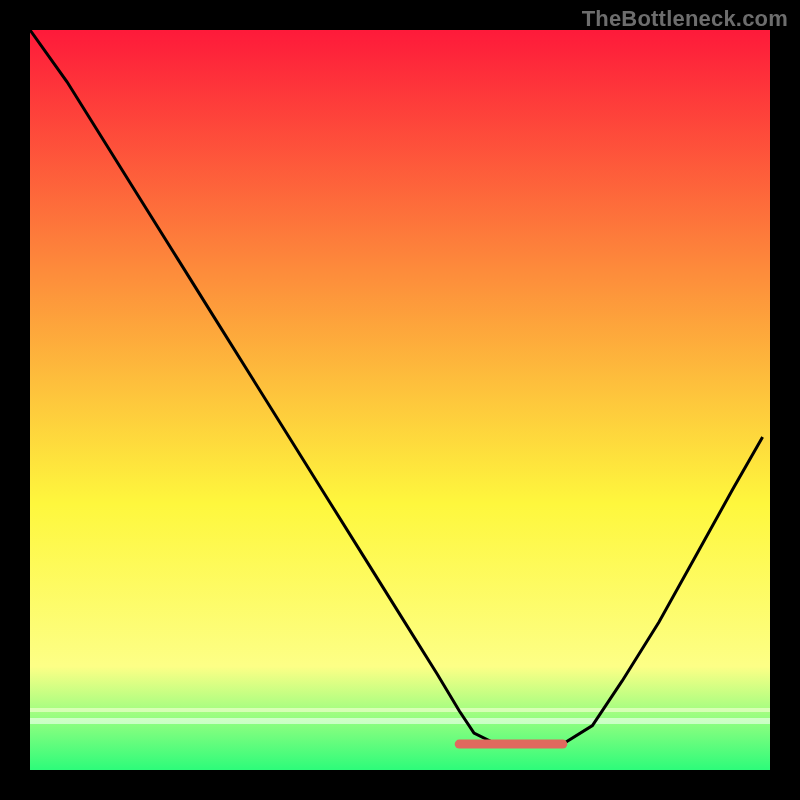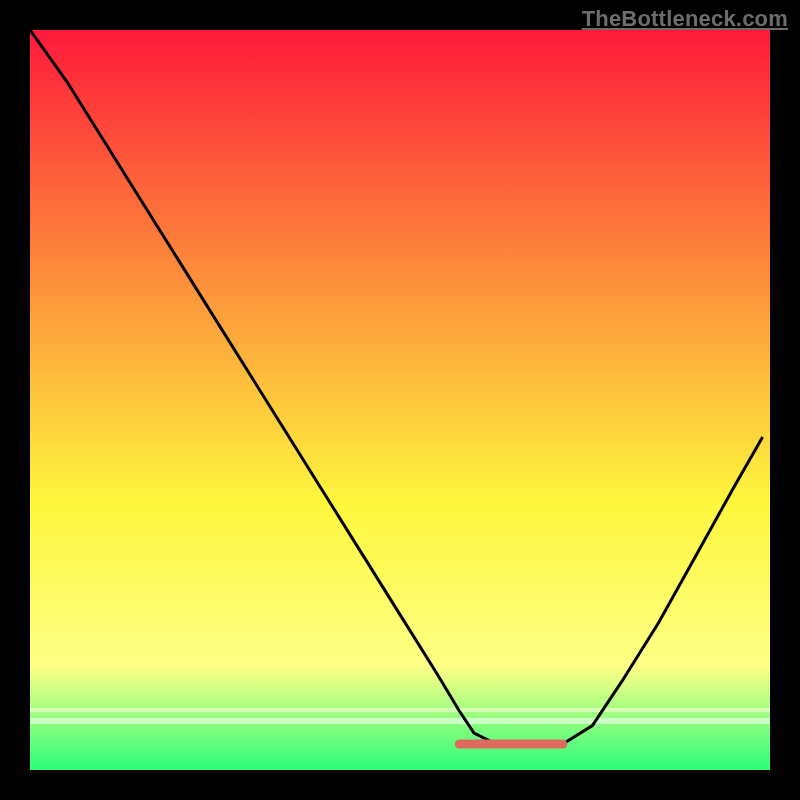--- a/index.html
+++ b/index.html
@@ -17,21 +17,20 @@
     height: 800px;
   }
   .watermark {
     position: absolute;
     top: 6px;
     right: 12px;
     font-size: 22px;
     font-weight: 600;
     color: #6d6d6d;
     letter-spacing: 0.2px;
-    text-decoration: underline;
   }
   .plot-frame {
     position: absolute;
     left: 30px;
     top: 30px;
     width: 740px;
     height: 740px;
     background: #000;
   }
   .plot-svg {

